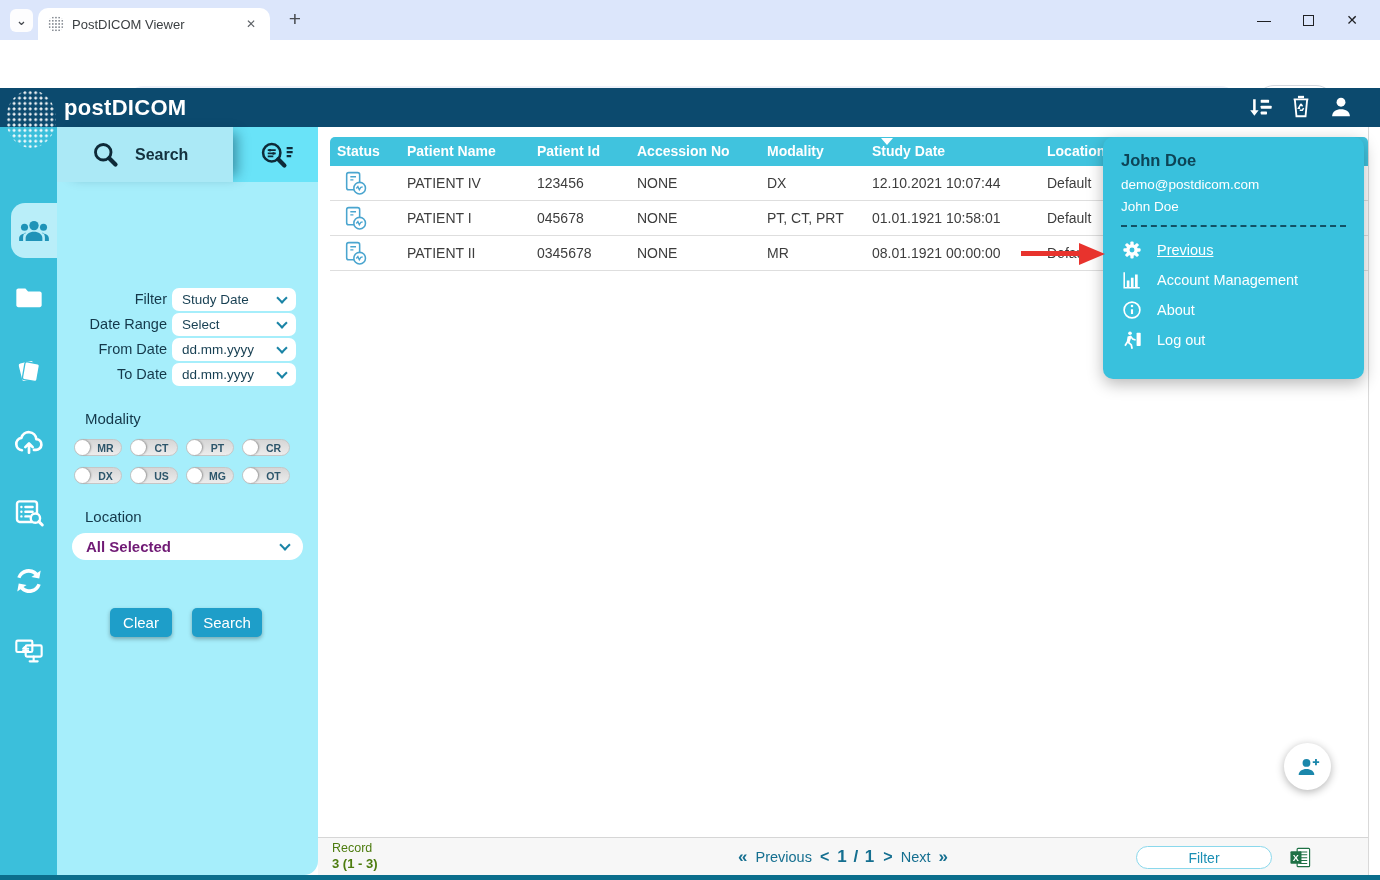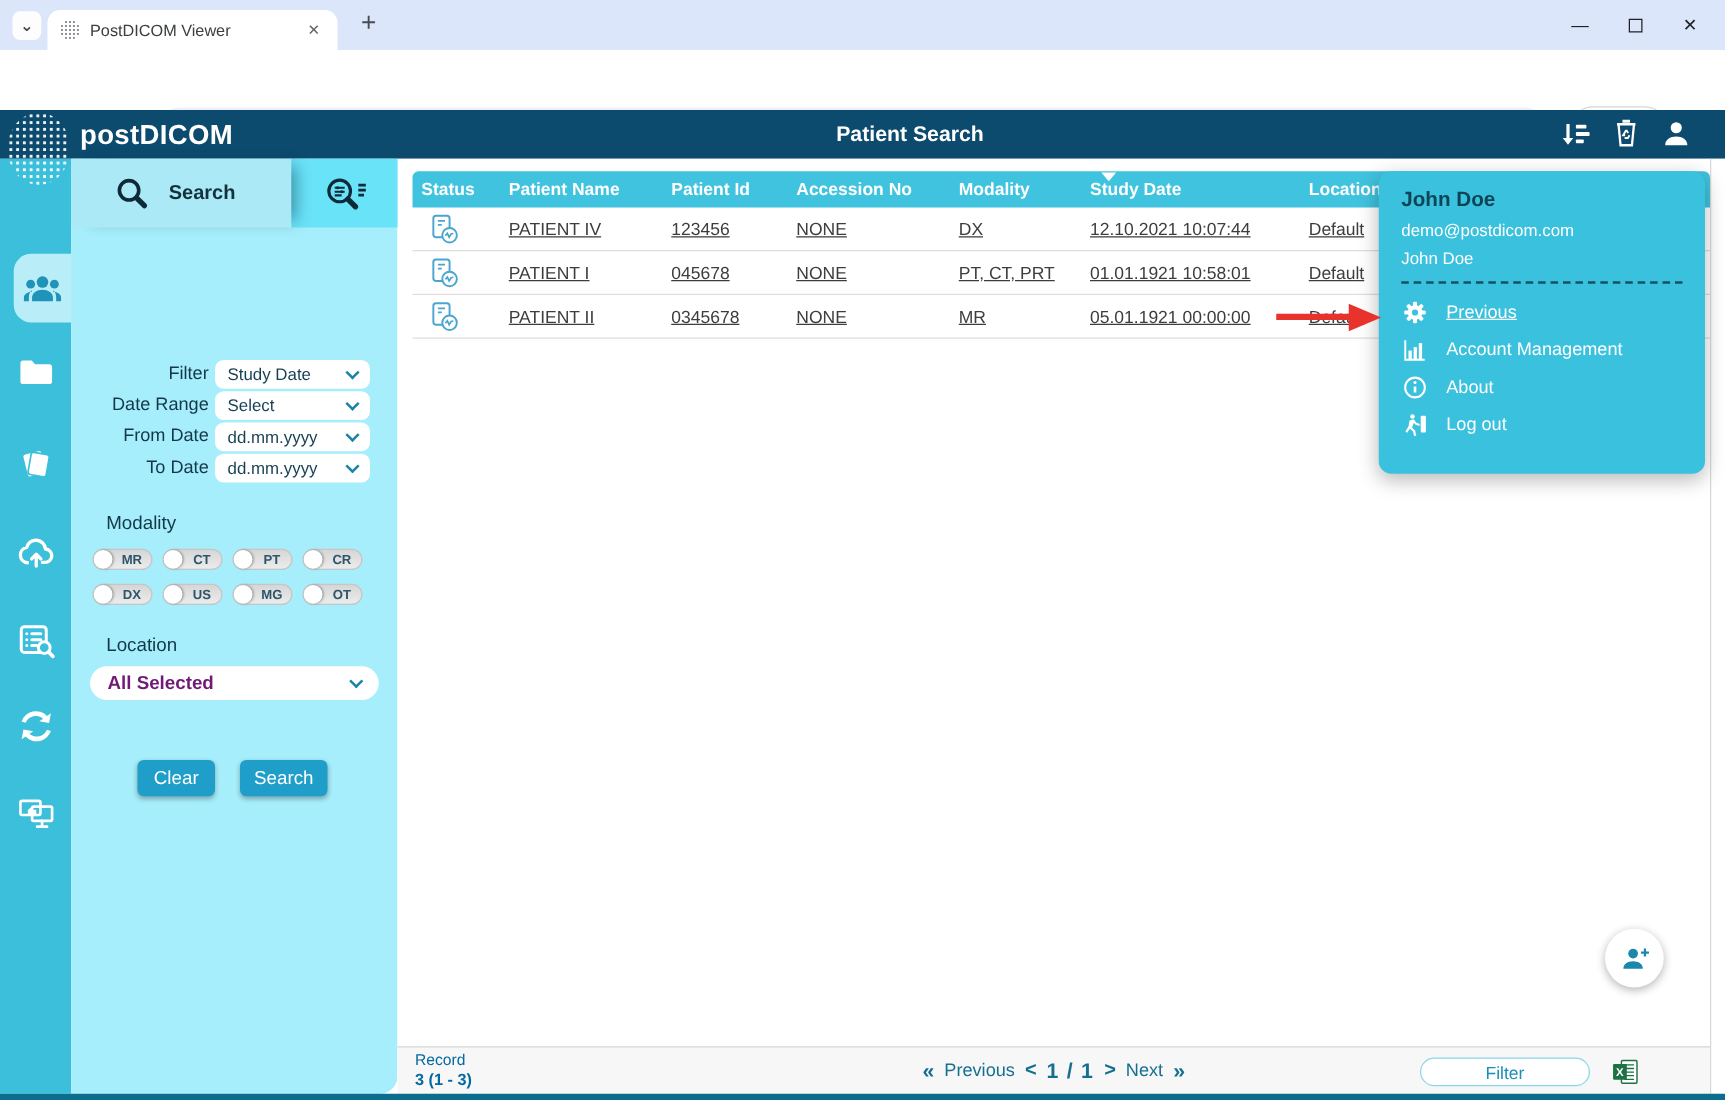--- a/index.html
+++ b/index.html
@@ -89,29 +89,29 @@
     font-size:15px; display:flex; align-items:center; justify-content:center; box-shadow:0 2px 4px rgba(0,0,0,.3); }
   .btn-clear { left:53px; width:62px; } .btn-search { left:135px; width:70px; }
 
   
   .main { position:absolute; left:318px; top:127px; width:1062px; height:748px; background:#fff; }
   .edge-line { position:absolute; left:1050px; top:0; bottom:0; width:1px; background:#d9d9d9; }
   .table { position:absolute; left:12px; top:10px; width:1038px; }
   .thead { display:flex; align-items:center; height:29px; background:#40c3de; border-radius:5px 5px 0 0; color:#fff; }
   .th { font-size:14px; font-weight:bold; padding-left:7px; position:relative; height:29px; line-height:29px; white-space:nowrap; }
   .tr { display:flex; align-items:center; height:35px; border-bottom:1px solid #dedede; color:#3d3d3d; font-size:14px; }
-  .td { padding-left:7px; white-space:nowrap;text-decoration:underline; }
+  .td { padding-left:7px; white-space:nowrap; }
   .c-status { width:70px; } .c-name { width:130px; } .c-id { width:100px; } .c-acc { width:130px; }
   .c-mod { width:105px; } .c-date { width:175px; } .c-loc { width:90px; } .c-fill { flex:1; }
   .sort-tri { position:absolute; top:1px; left:16px; width:0; height:0;
     border-left:6px solid transparent; border-right:6px solid transparent; border-top:7px solid #fff; }
   .status-ic { margin-left:5px; }
 
   .main-footer { position:absolute; left:0; bottom:0; width:1050px; height:38px; background:#f7f7f7; border-top:1px solid #d6d6d6; }
-  .record { position:absolute; left:14px; top:3px; color:#0369a1; font-size:12.5px; line-height:15px; }
+  .record { position:absolute; left:14px; top:3px; color:#4d7c0f; font-size:12.5px; line-height:15px; }
   .record b { font-size:13px; }
   .pager { position:absolute; left:50%; top:0; height:38px; transform:translateX(-50%);
     display:flex; align-items:center; gap:8px; color:#156f90; }
   .pg-sym { font-size:17px; font-weight:bold; } .pg-word { font-size:14.5px; }
   .pg-chev { font-size:16px; font-weight:bold; } .pg-page { font-size:17px; font-weight:bold; letter-spacing:1px; }
   .filter-btn { position:absolute; right:96px; top:8px; width:136px; height:23px; background:#fff;
     border:1.5px solid #8ad8ec; border-radius:13px; display:flex; align-items:center; justify-content:center;
     font-size:14px; color:#1b8fb4; }
   .excel { position:absolute; right:56px; top:8px; width:23px; height:23px; }
 
@@ -181,21 +181,20 @@
           <circle cx="12" cy="9.6" r="2.9" fill="#1a73e8"></circle>
           <path d="M6.6 18.4c.9-2.4 3-3.6 5.4-3.6s4.5 1.2 5.4 3.6z" fill="#1a73e8"></path>
         </svg>
       <span class="guest-label">Guest</span>
     </div>
     <span class="dots">⋮</span>
   </div>
 
   <div class="app-header">
     <span class="logo">postDICOM</span>
-    <div class="app-title">Patient Search</div>
     <span class="hdr-icon hi-sort">
       <svg width="28" height="28" viewBox="0 0 24 24" fill="currentColor">
           <path d="M6.1 4.5h2.2v9.5h2.5L7.2 18.6 3.6 14h2.5z"></path>
           <rect x="12.6" y="5" width="7.2" height="2.6" rx=".6"></rect>
           <rect x="12.6" y="10" width="9.4" height="2.6" rx=".6"></rect>
           <rect x="12.6" y="15" width="5.4" height="2.6" rx=".6"></rect>
         </svg>
     </span>
     <span class="hdr-icon hi-trash">
       <svg width="26" height="26" viewBox="0 0 24 24" fill="none" stroke="currentColor" stroke-width="1.7">
@@ -409,21 +408,21 @@
               <rect x="4.5" y="2.5" width="12.5" height="16.5" rx="2"></rect>
               <path d="M8 6.5h5.5M8 9.5h3" stroke-width="1.3"></path>
               <circle cx="17" cy="17.5" r="5.6" fill="#fff"></circle>
               <path d="M13.8 17.8l1.5-1.8 1.4 3 1.5-2.4 1.7-.4" stroke-width="1.3"></path>
             </svg>
           </div>
         <div class="td c-name">PATIENT II</div>
         <div class="td c-id">0345678</div>
         <div class="td c-acc">NONE</div>
         <div class="td c-mod">MR</div>
-        <div class="td c-date">05.01.1921 00:00:00</div>
+        <div class="td c-date">08.01.1921 00:00:00</div>
         <div class="td c-loc">Default</div>
         <div class="td c-fill"></div>
       </div>
     </div>
 
     <div class="main-footer">
       <div class="record">
         <div>Record</div>
         <b>3 (1 - 3)</b>
       </div>

